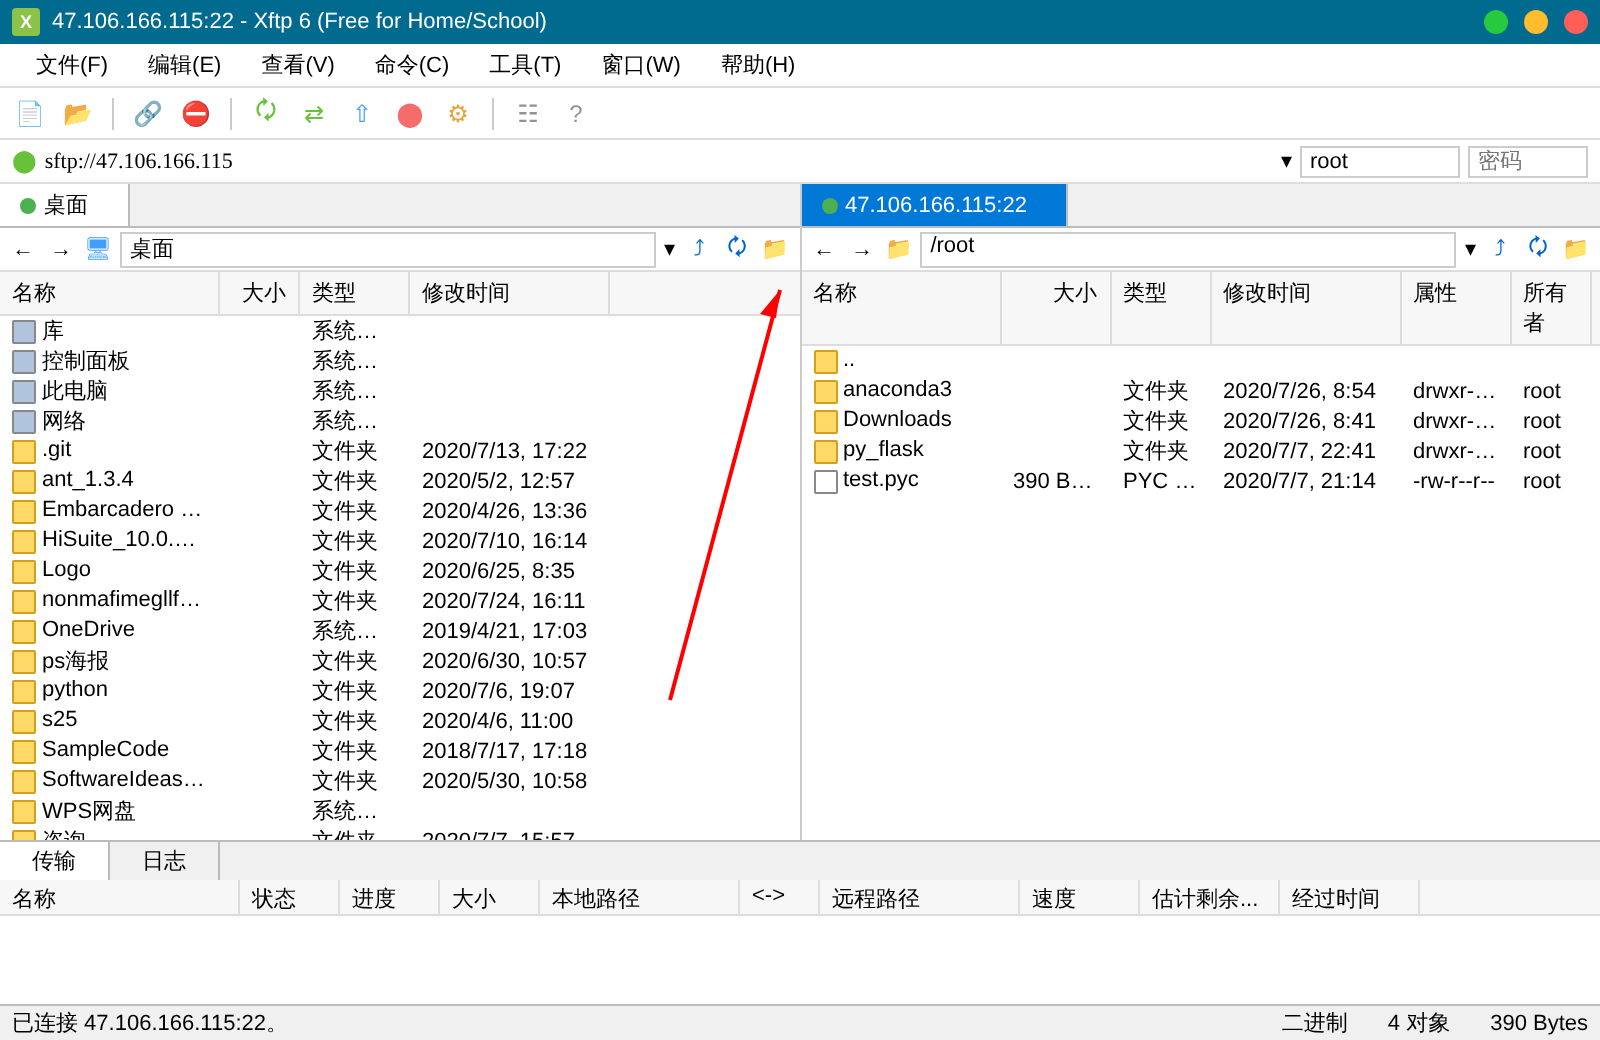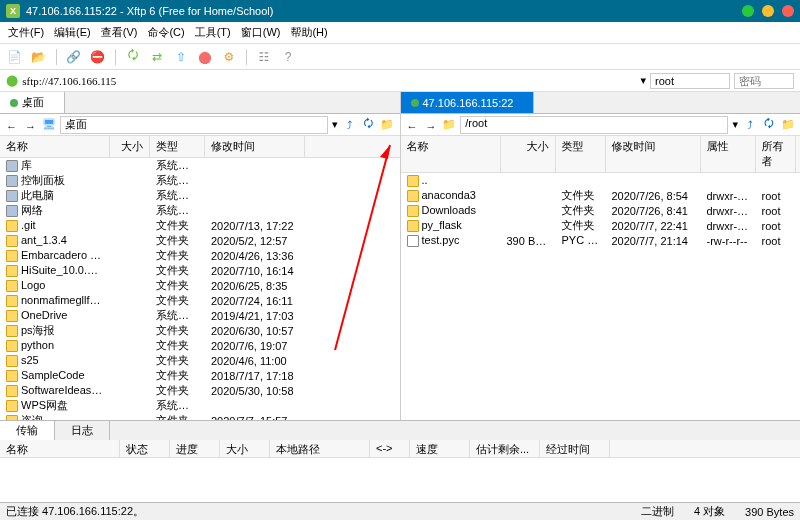--- a/index.html
+++ b/index.html
@@ -4,21 +4,21 @@
 <style>
 * { margin: 0; padding: 0; box-sizing: border-box; font-family: "Microsoft YaHei", sans-serif; font-size: 11px; }
 body { width: 800px; height: 520px; background: #fff; position: relative; overflow: hidden; }
 .titlebar { height: 22px; background: #006b8f; color: #fff; display: flex; align-items: center; padding: 0 6px; }
 .titlebar .icon { width: 14px; height: 14px; background: #8bc34a; border-radius: 2px; margin-right: 6px; display: flex; align-items: center; justify-content: center; font-size: 9px; font-weight: bold; }
 .titlebar .title { flex: 1; font-size: 11px; }
 .titlebar .winctrl { display: flex; gap: 8px; }
 .titlebar .winctrl span { width: 12px; height: 12px; border-radius: 50%; }
 .dot-g { background: #27c93f; } .dot-y { background: #ffbd2e; } .dot-r { background: #ff5f56; }
 .menubar { height: 22px; display: flex; align-items: center; gap: 10px; padding: 0 8px; border-bottom: 1px solid #ddd; }
-.menubar span { cursor: pointer; }
+.menubar span { cursor: pointer; margin-left: 10px; }
 .toolbar { height: 26px; display: flex; align-items: center; gap: 6px; padding: 0 6px; border-bottom: 1px solid #ddd; }
 .toolbar .sep { width: 1px; height: 16px; background: #ccc; margin: 0 2px; }
 .toolbar .tbtn { width: 18px; height: 18px; display: flex; align-items: center; justify-content: center; cursor: pointer; font-size: 12px; }
 .addrbar { height: 22px; display: flex; align-items: center; gap: 4px; padding: 0 6px; border-bottom: 1px solid #ddd; }
 .addrbar .url { flex: 1; font-family: Liberation Serif, serif; }
 .addrbar input { border: 1px solid #ccc; padding: 1px 4px; font-size: 11px; }
 .addrbar .user { width: 80px; } .addrbar .pass { width: 60px; }
 .panes { display: flex; height: 328px; justify-content: center; }
 .pane { flex: 1; display: flex; flex-direction: column; border-right: 1px solid #ccc; }
 .pane:last-child { border-right: none; }
@@ -320,20 +320,21 @@
   <div class="btab active">传输</div>
   <div class="btab">日志</div>
 </div>
 <div class="transfer-head">
   <div class="col" style="width:120px">名称</div>
   <div class="col" style="width:50px">状态</div>
   <div class="col" style="width:50px">进度</div>
   <div class="col" style="width:50px">大小</div>
   <div class="col" style="width:100px">本地路径</div>
   <div class="col" style="width:40px">&lt;-&gt;</div>
+  <div class="col" style="width:100px">远程路径</div>
   <div class="col" style="width:60px">速度</div>
   <div class="col" style="width:70px">估计剩余...</div>
   <div class="col" style="width:70px">经过时间</div>
 </div>
 <div class="transfer-body"></div>
 
 <div class="statusbar">
   <span class="sl">已连接 47.106.166.115:22。</span>
   <span>二进制</span>
   <span>4 对象</span>

